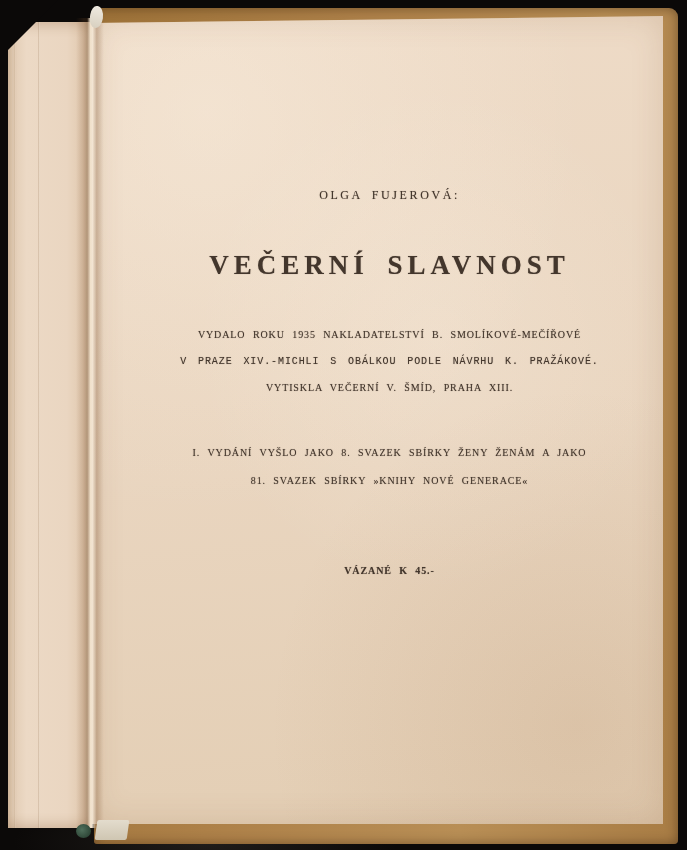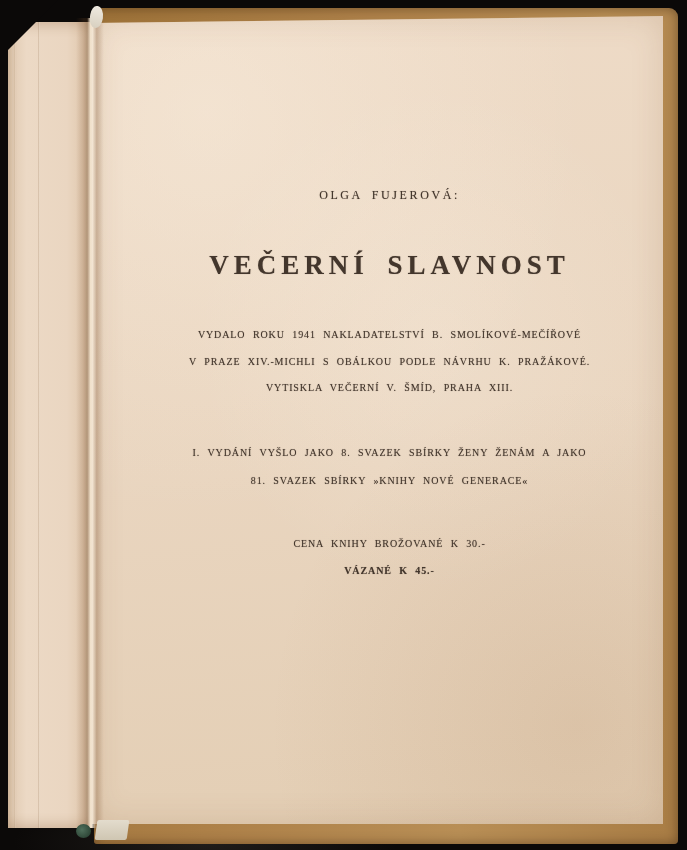--- a/index.html
+++ b/index.html
@@ -70,48 +70,47 @@
     position:absolute;left:76px;top:824px;width:15px;height:14px;
     background:radial-gradient(circle at 40% 40%,#50705c,#2d4536 75%);
     border-radius:50%;
   }
   
   .tline{position:absolute;left:12px;width:100%;text-align:center;color:#43362c;
          text-shadow:0 0 1px rgba(67,54,44,0.45);white-space:nowrap;}
   .author{top:172px;font-size:12px;letter-spacing:2.6px;word-spacing:4px;}
   .title{top:234px;font-size:27px;font-weight:600;letter-spacing:5px;word-spacing:7px;}
   .small{font-size:10px;letter-spacing:0.9px;word-spacing:4px;}
-  .imp1{top:313px;} .imp2{top:340px;} .imp3{top:366px;}
+  .imp1{top:313px;} .imp2{top:340px;font-family:Liberation Mono, monospace;} .imp3{top:366px;}
   .ed1{top:431px;} .ed2{top:459px;}
   .pr1{top:522px;} .pr2{top:549px;font-weight:bold;}
 </style>
 </head>
 <body>
 
 <div id="stage">
 
   <div class="cover-board"></div>
 
   <div class="left-page">
     <div class="crease" style="left:30px"></div>
     <div class="crease" style="left:6px;opacity:.6"></div>
   </div>
 
   <div class="main-page">
     <div class="tline author">OLGA FUJEROVÁ:</div>
     <div class="tline title">VEČERNÍ SLAVNOST</div>
 
-    <div class="tline small imp1">VYDALO ROKU 1941 NAKLADATELSTVÍ B. SMOLÍKOVÉ-MEČÍŘOVÉ</div>
+    <div class="tline small imp1">VYDALO ROKU 1935 NAKLADATELSTVÍ B. SMOLÍKOVÉ-MEČÍŘOVÉ</div>
     <div class="tline small imp2">V PRAZE XIV.-MICHLI S OBÁLKOU PODLE NÁVRHU K. PRAŽÁKOVÉ.</div>
     <div class="tline small imp3">VYTISKLA VEČERNÍ V. ŠMÍD, PRAHA XIII.</div>
 
     <div class="tline small ed1">I. VYDÁNÍ VYŠLO JAKO 8. SVAZEK SBÍRKY ŽENY ŽENÁM A JAKO</div>
     <div class="tline small ed2">81. SVAZEK SBÍRKY »KNIHY NOVÉ GENERACE«</div>
 
-    <div class="tline small pr1">CENA KNIHY BROŽOVANÉ K 30.-</div>
     <div class="tline small pr2">VÁZANÉ K 45.-</div>
   </div>
 
   <div class="gutter"></div>
   <div class="corner-black"></div>
   <div class="thread"></div>
   <div class="patch-white"></div>
   <div class="spot-green"></div>
 
 </div>

